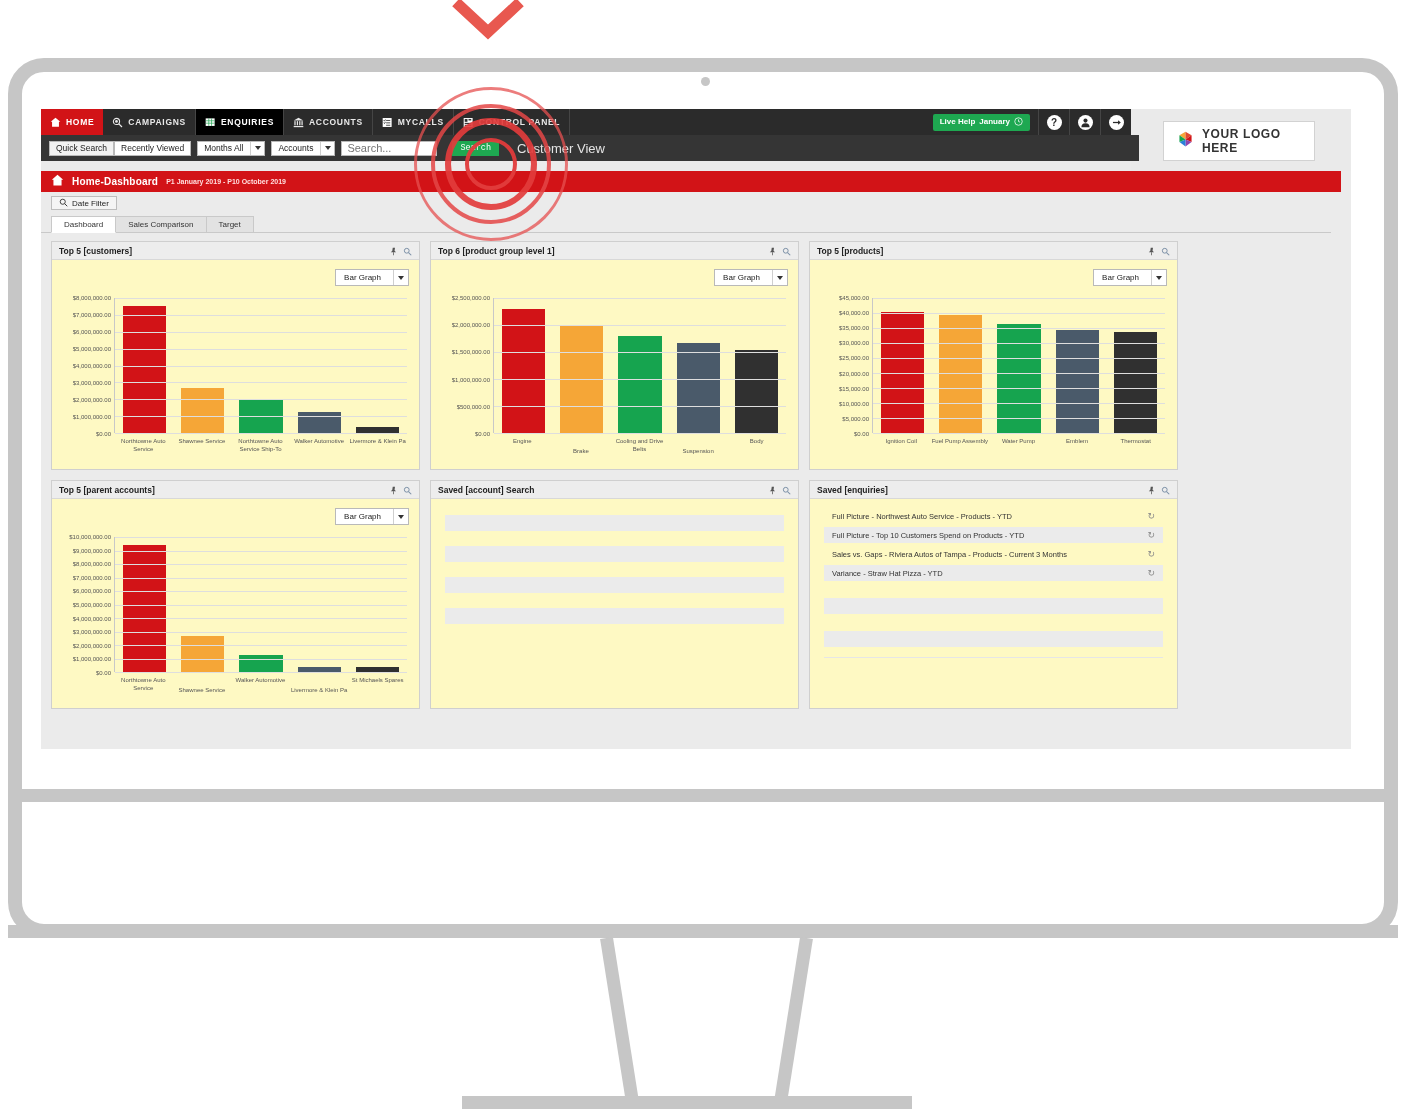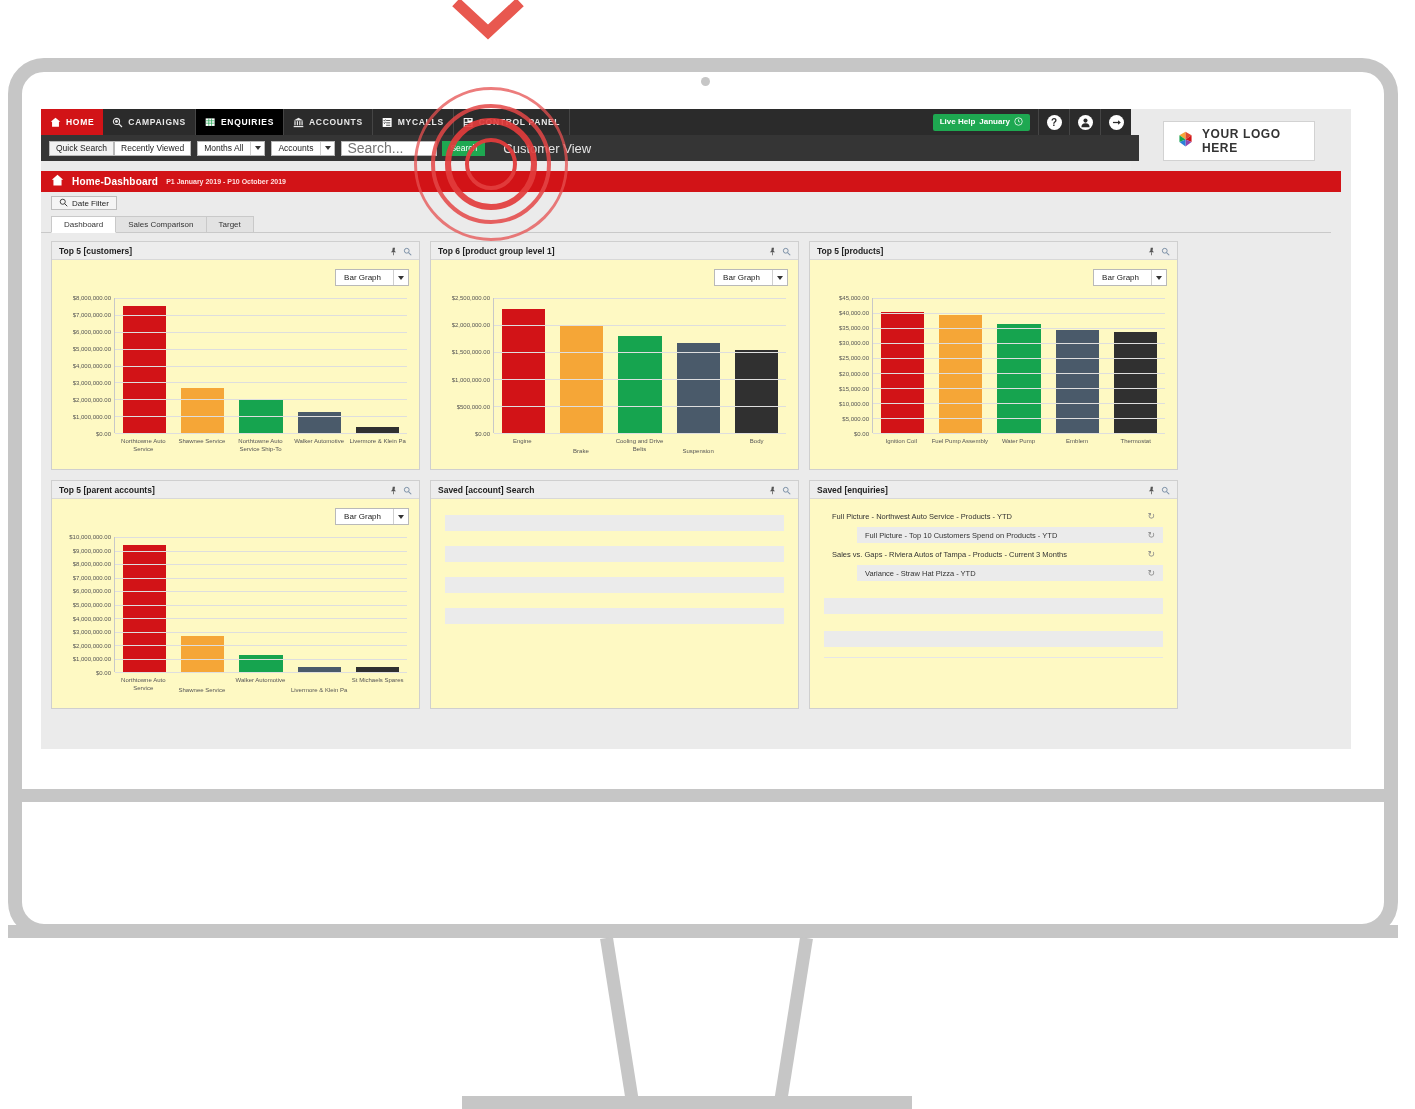--- a/index.html
+++ b/index.html
@@ -49,23 +49,23 @@
       display:flex;align-items:center;padding-left:8px;gap:0;}
   .sbtn{background:#f2f2f2;border:1px solid #b9b9b9;font-size:8.5px;color:#222;height:15px;
       display:flex;align-items:center;padding:0 6px;box-sizing:border-box;white-space:nowrap;}
   .sbtn.white{background:#fff;}
   .sselect{background:#fff;border:1px solid #b9b9b9;height:15px;display:flex;align-items:center;
       font-size:8.5px;color:#222;box-sizing:border-box;margin-left:6px;}
   .sselect .lbl{padding:0 7px 0 6px;white-space:nowrap;}
   .sselect .car{border-left:1px solid #cfcfcf;width:13px;height:100%;display:flex;align-items:center;justify-content:center;}
   .caret{width:0;height:0;border-left:3px solid transparent;border-right:3px solid transparent;border-top:4px solid #333;}
   #search-input{background:#fff;border:1px solid #b9b9b9;height:15px;width:96px;margin-left:6px;
-      font-size:14px;color:#9a9a9a;padding:0 5px;box-sizing:border-box;font-family:"Liberation Sans",sans-serif;}
-  #search-go{background:#1ea851;color:#fff;border:none;height:15px;font-size:8.5px;padding:0 8px;margin-left:5px;
-      font-family:Liberation Sans, sans-serif;}
+      font-size:11px;color:#9a9a9a;padding:0 5px;box-sizing:border-box;font-family:"Liberation Sans",sans-serif;}
+  #search-go{background:#1ea851;color:#fff;border:none;height:15px;font-size:8.5px;padding:0 8px;margin-left:15px;
+      font-family:Liberation Mono, monospace;}
   #customer-view{color:#e4e4e4;font-size:13px;margin-left:18px;white-space:nowrap;}
 
   
   #crumbbar{position:absolute;left:0;top:62px;width:1290px;height:21px;background:#d21317;
       display:flex;align-items:center;padding-left:10px;gap:8px;}
   #crumb-title{color:#fff;font-size:10px;font-weight:bold;letter-spacing:.2px;}
   #crumb-range{color:#ffdede;font-size:7px;font-weight:bold;}
 
   
   #datefilter-row{position:absolute;left:0;top:83px;width:1290px;height:22px;background:#ebebeb;
@@ -108,21 +108,21 @@
   .xcell{flex:1;text-align:center;font-size:6px;color:#555;line-height:8px;padding:2px 1px 0 1px;}
 
   
   .skel-wrap{position:absolute;left:14px;right:14px;top:16px;bottom:10px;}
   .skel{height:16px;background:#ebebeb;margin-bottom:15px;}
 
   
   .enq-wrap{position:absolute;left:14px;right:14px;top:9px;bottom:6px;}
   .enq{height:16px;display:flex;align-items:center;justify-content:space-between;padding:0 8px;
       font-size:7.5px;color:#333;box-sizing:border-box;margin-bottom:3px;}
-  .enq.alt{background:#ebebeb;margin-left:33px;}
+  .enq.alt{background:#ebebeb;}
   .enq-blank{height:16px;background:#ebebeb;margin-bottom:3px;}
   .refresh{font-size:9px;color:#8a8a8a;}
   .enq-rule{border-bottom:1px solid #e6e6e6;margin-top:10px;}
 
   
   #chevron-top{position:absolute;left:452px;top:0px;width:72px;height:40px;}
   #ripple{position:absolute;left:415px;top:88px;width:152px;height:152px;pointer-events:none;}
   .ring{position:absolute;border-radius:50%;border-style:solid;left:50%;top:50%;transform:translate(-50%,-50%);}
   .r1{width:148px;height:148px;border-width:3px;border-color:rgba(230,80,80,.75);}
   .r2{width:112px;height:112px;border-width:4px;border-color:rgba(228,70,70,.85);}

